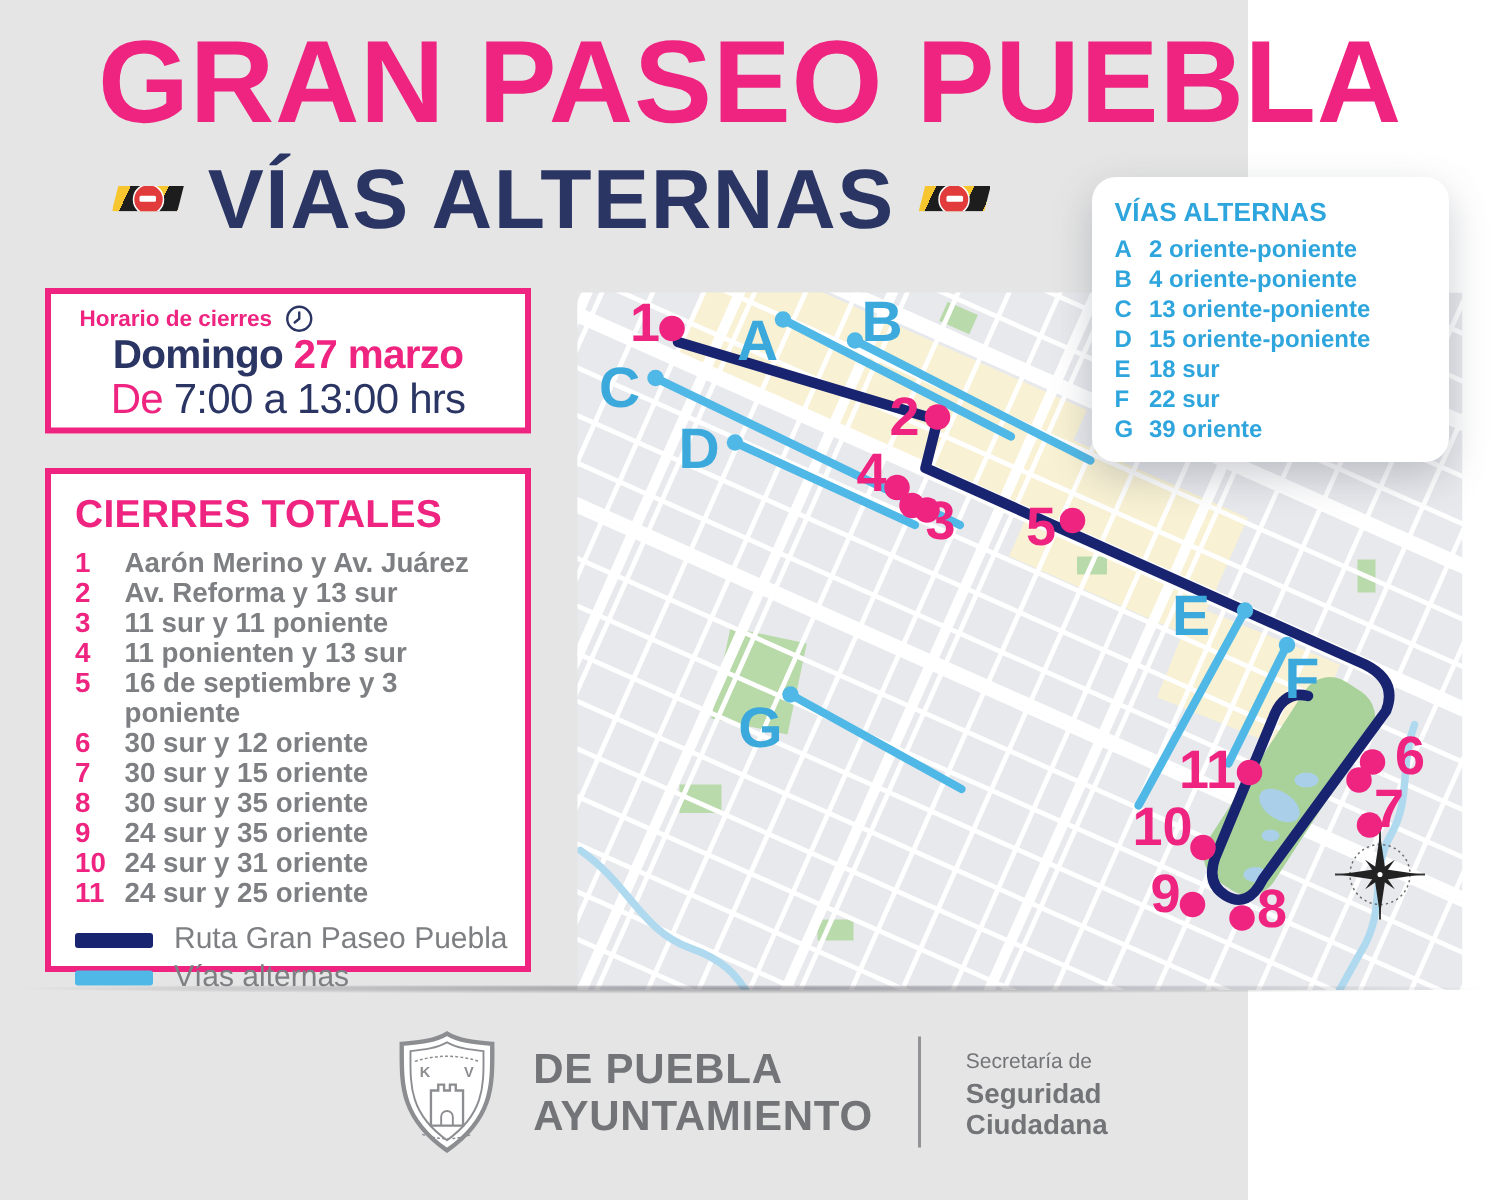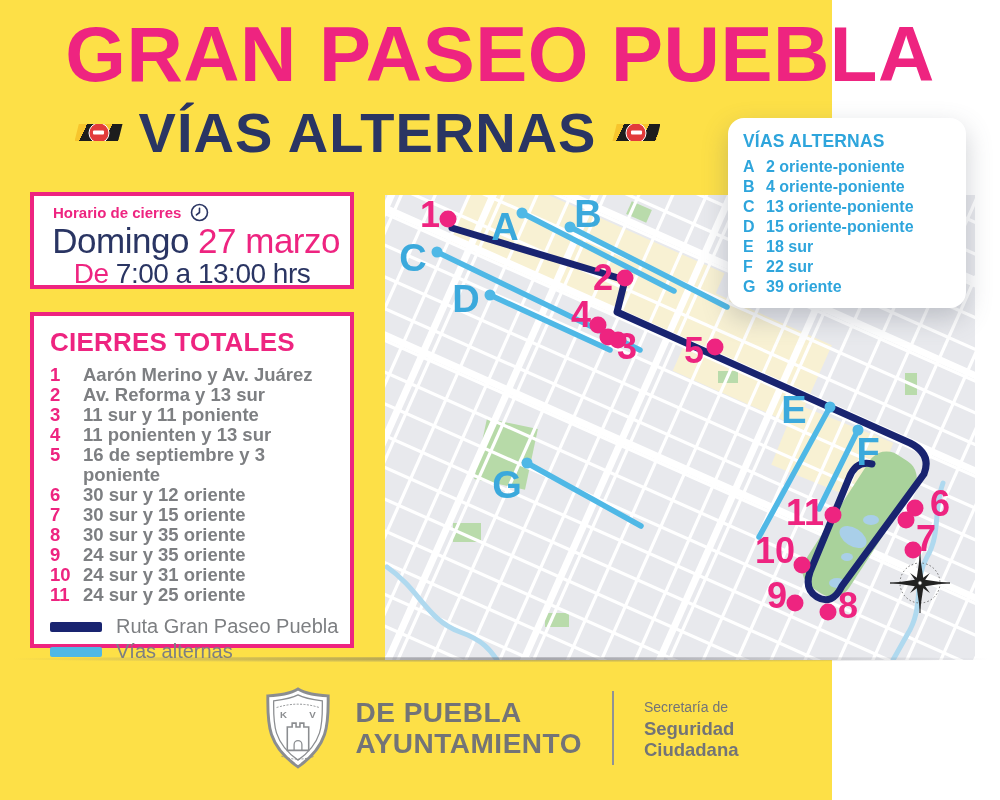--- a/index.html
+++ b/index.html
@@ -2,21 +2,21 @@
 <html><head>
 <meta charset="utf-8">
 <style>
   :root{
     --pink:#EE2480; --navy:#2A3563; --route:#192470;
     --cyan:#4FB8E6; --blue:#2EA5DC; --gray:#7D7F82; --lgray:#8B8D90;
   }
   *{box-sizing:border-box}
   html,body{margin:0;padding:0;width:1000px;height:800px;background:#fff;
     font-family:"Liberation Sans","DejaVu Sans",sans-serif;overflow:hidden}
-  .poster{position:relative;width:832px;height:800px;background:#fde047}
+  .poster{position:relative;width:832px;height:800px;background:#e5e5e5}
 
   
   .main-title{position:absolute;top:14px;left:0;width:1000px;margin:0;text-align:center;
     font-size:78px;font-weight:bold;letter-spacing:.5px;color:var(--pink);line-height:1.05}
   .subtitle-row{position:absolute;top:100px;left:0;width:735px;display:flex;
     align-items:center;justify-content:center;gap:16px}
   .subtitle-row h2{margin:0;font-size:56px;font-weight:bold;letter-spacing:1px;color:var(--navy)}
   .barrier{position:relative;width:48px;height:17px;display:inline-block;
     background:repeating-linear-gradient(115deg,#F7C52D 0 11px,#1d1d1d 11px 23px);
     clip-path:polygon(9% 0,100% 0,91% 100%,0 100%)}
@@ -38,21 +38,21 @@
     box-shadow:0 10px 26px rgba(90,95,110,.30)}
   .vias-title{color:var(--blue);font-size:17.5px;font-weight:bold;margin-bottom:5px;letter-spacing:.2px}
   .via-row{display:flex;gap:8px;color:var(--blue);font-size:16px;font-weight:bold;line-height:20px}
   .via-letter{min-width:15px}
 
   
   .sched-box{position:absolute;left:30px;top:192px;width:324px;height:97px;
     border:4px solid var(--pink);background:#fff;padding:6px 10px 24px}
   .sched-label-row{display:flex;align-items:center;gap:9px;padding-left:9px;height:20px}
   .sched-label{color:var(--pink);font-size:15px;font-weight:bold}
-  .sched-l1{font-size:35px;font-weight:normal;text-align:right;line-height:1.03;letter-spacing:-.5px;margin-top:1px}
+  .sched-l1{font-size:27px;font-weight:bold;text-align:center;line-height:1.03;letter-spacing:-.5px;margin-top:1px}
   .sched-l2{font-size:28px;font-weight:normal;text-align:center;line-height:1.05;letter-spacing:-.5px}
   .pink{color:var(--pink)} .navy{color:var(--navy)}
 
   
   .closures-box{position:absolute;left:30px;top:312px;width:324px;height:336px;
     border:4px solid var(--pink);background:#fff;padding:9px 10px 10px 16px}
   .closures-title{color:var(--pink);font-size:26px;font-weight:bold;margin:2px 0 7px;letter-spacing:.2px}
   .closure-row{display:flex;gap:7px;font-size:18.5px;font-weight:bold;color:var(--gray);line-height:20px}
   .closure-num{color:var(--pink);min-width:26px}
   .legend{margin-top:9px}

